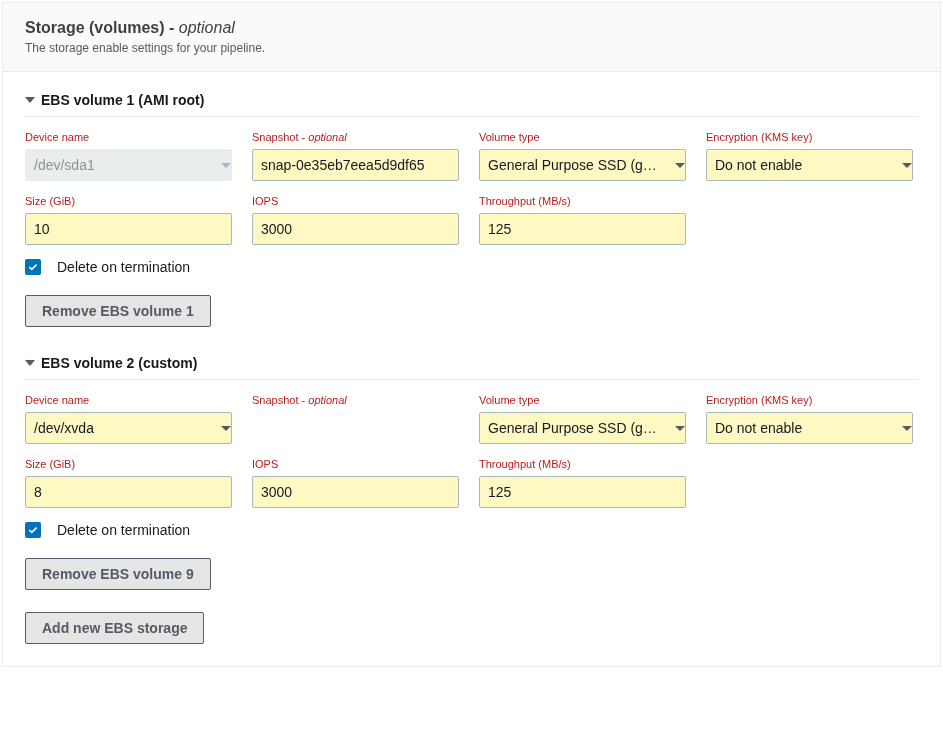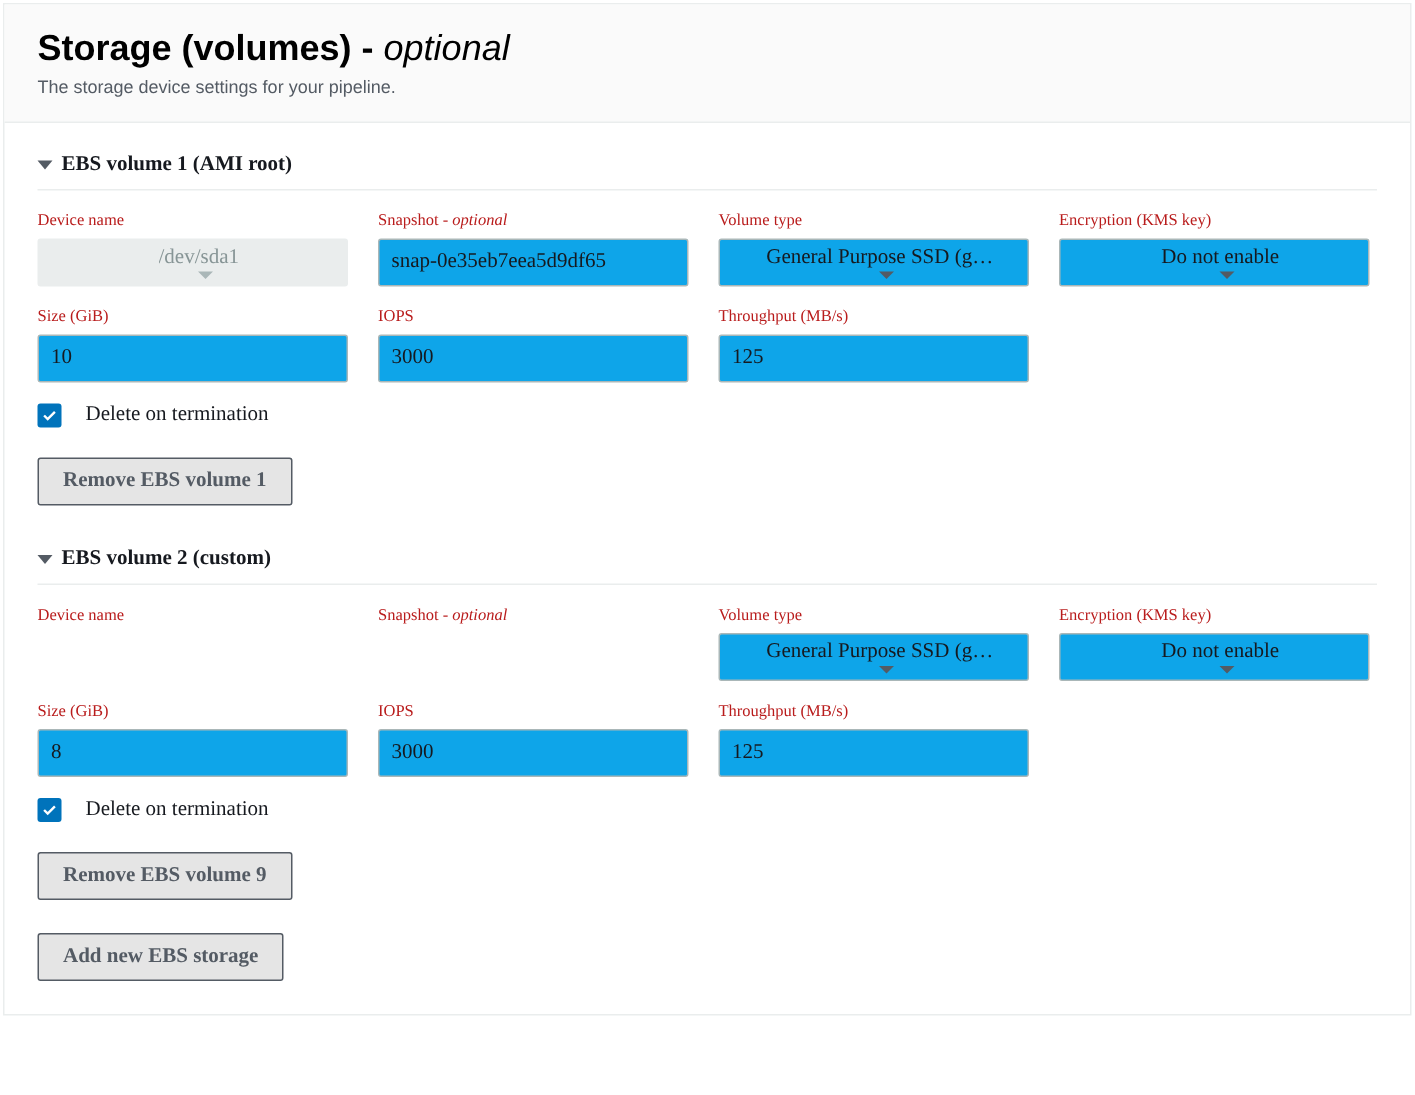--- a/index.html
+++ b/index.html
@@ -13,36 +13,35 @@
     .container {
       border: 1px solid #eaeded;
       width: 939px;
     }
     .header {
       background: #fafafa;
       padding: 16px 22px;
       border-bottom: 1px solid #eaeded;
     }
     .header-title {
-      font-size: 24px;
+      font-size: 16px;
       font-weight: 700;
-      color: #000000;
+      color: #404040;
       margin-bottom: 4px;
     }
     .header-title .optional {
       font-style: italic;
       font-weight: 400;
     }
     .header-sub {
       font-size: 12px;
       color: #545b64;
     }
     .body {
       padding: 14px 22px 22px 22px;
-      font-family: Liberation Serif, serif;
     }
     .volume-block {
       margin-bottom: 0;
     }
     .volume-header {
       display: flex;
       align-items: center;
       gap: 6px;
       padding: 6px 0 8px 0;
       border-bottom: 1px solid #eaeded;
@@ -81,32 +80,31 @@
       font-style: italic;
     }
     input[type=text], .select-box {
       width: 100%;
       height: 32px;
       border: 1px solid #aab7b8;
       border-radius: 2px;
       padding: 4px 8px;
       font-size: 14px;
       color: #16191f;
-      background: #0ea5e9;
+      background: #fef9c3;
       font-family: inherit;
     }
     .select-box {
       display: flex;
       align-items: center;
       justify-content: space-between;
       cursor: pointer;
       padding-right: 0;
       white-space: nowrap;
       overflow: hidden;
-      flex-direction: column;
     }
     .select-box.disabled {
       background: #eaeded;
       color: #879596;
       border-color: #eaeded;
       cursor: default;
     }
     .select-text {
       overflow: hidden;
       text-overflow: ellipsis;
@@ -175,21 +173,21 @@
   </style>
 </head>
 <body>
 
 <div class="container">
 
   <div class="header">
     <div class="header-title">
       <span>Storage (volumes) - </span><span class="optional">optional</span>
     </div>
-    <div class="header-sub">The storage device settings for your pipeline.</div>
+    <div class="header-sub">The storage enable settings for your pipeline.</div>
   </div>
 
   <div class="body">
 
     
     <div class="volume-block">
       <div class="volume-header">
         <div class="caret-icon"></div>
         <div class="volume-title">EBS volume 1 (AMI root)</div>
       </div>
@@ -254,20 +252,24 @@
     
     <div class="volume-block">
       <div class="volume-header">
         <div class="caret-icon"></div>
         <div class="volume-title">EBS volume 2 (custom)</div>
       </div>
 
       <div class="row">
         <div class="field">
           <div class="field-label">Device name</div>
+          <div class="select-box">
+            <span class="select-text">/dev/xvda</span>
+            <span class="select-caret"></span>
+          </div>
         </div>
         <div class="field">
           <div class="field-label">
             <span>Snapshot - </span><span class="optional">optional</span>
           </div>
         </div>
         <div class="field">
           <div class="field-label">Volume type</div>
           <div class="select-box">
             <span class="select-text">General Purpose SSD (g…</span>

